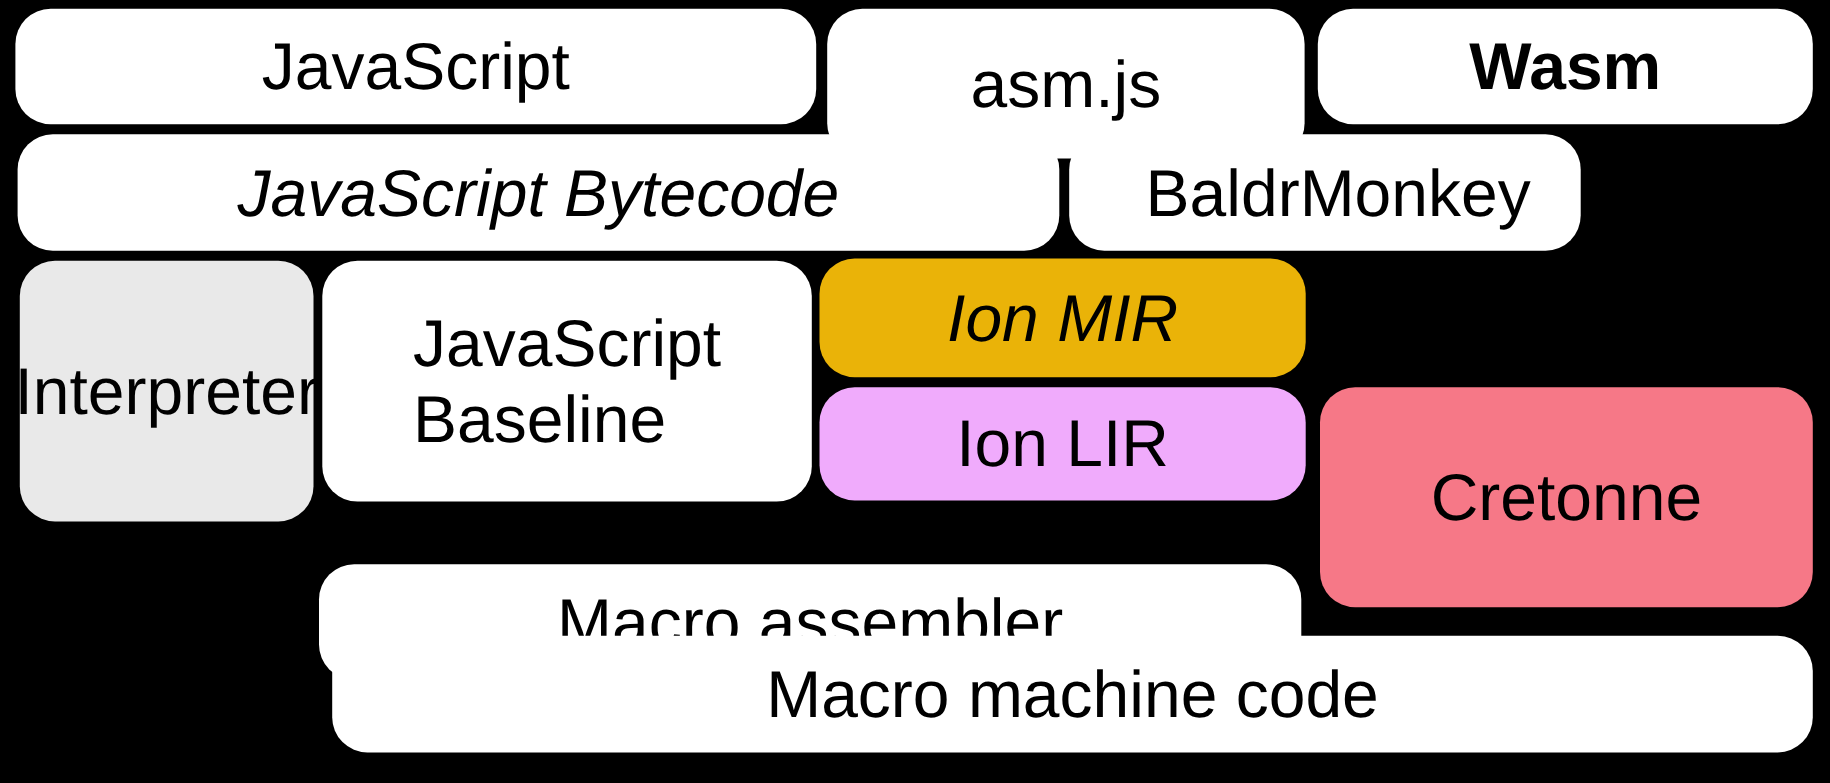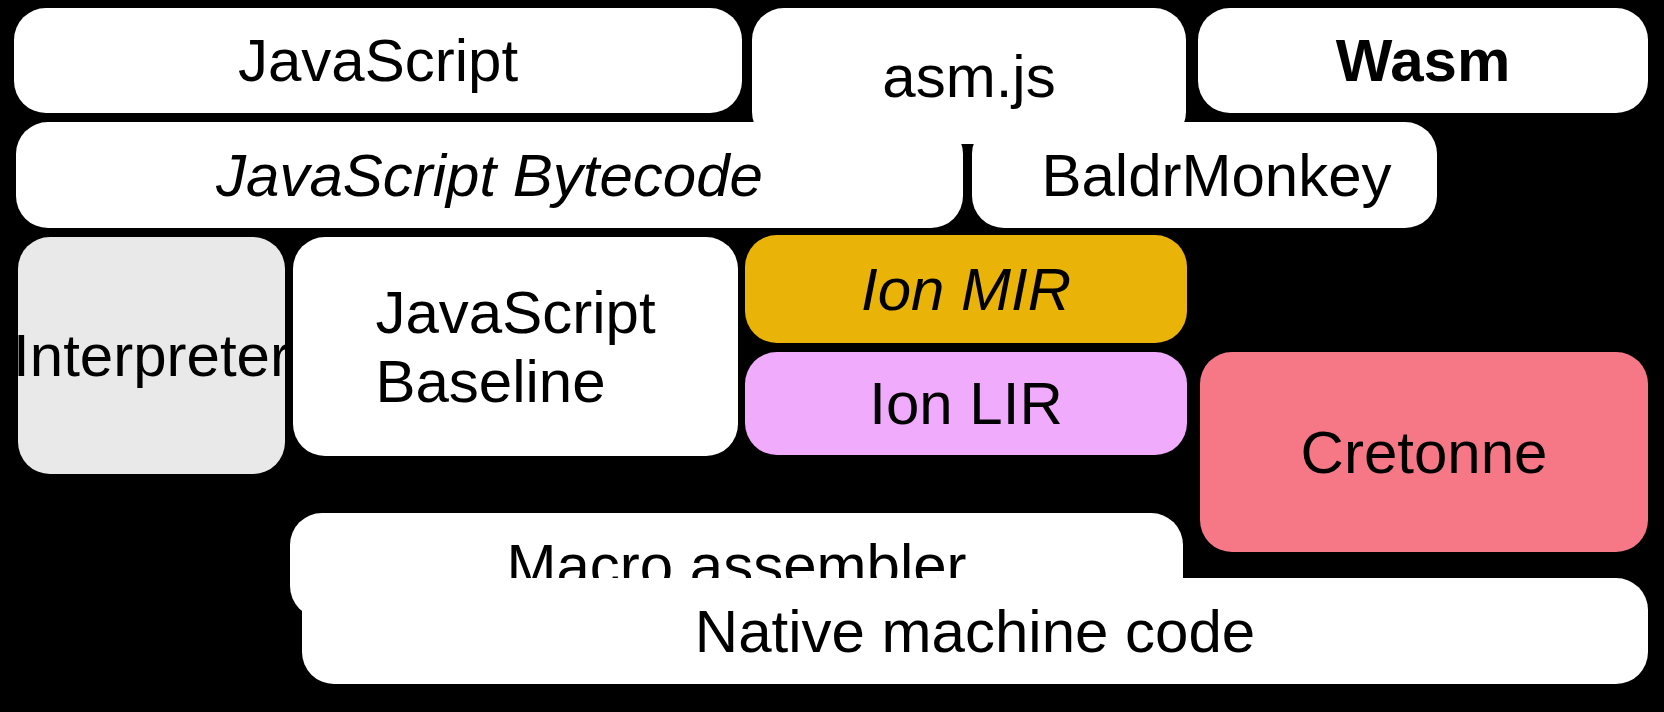--- a/index.html
+++ b/index.html
@@ -59,15 +59,15 @@
 Baseline</div>
 
   <div class="box b-ion-mir" style="background-color: #eab308; font-style: italic;">Ion MIR</div>
 
   <div class="box b-ion-lir" style="background-color: #f0abfc;">Ion LIR</div>
 
   <div class="box b-cretonne" style="background-color: rgb(246, 120, 135);">Cretonne</div>
 
   <div class="box b-macro-assembler" style="background-color: rgb(255, 255, 255);">Macro assembler</div>
 
-  <div class="box b-native-machine-code" style="background-color: rgb(255, 255, 255);">Native machine code</div>
+  <div class="box b-native-machine-code" style="background-color: rgb(255, 255, 255);">Macro machine code</div>
 
 </div>
 
 </body></html>

